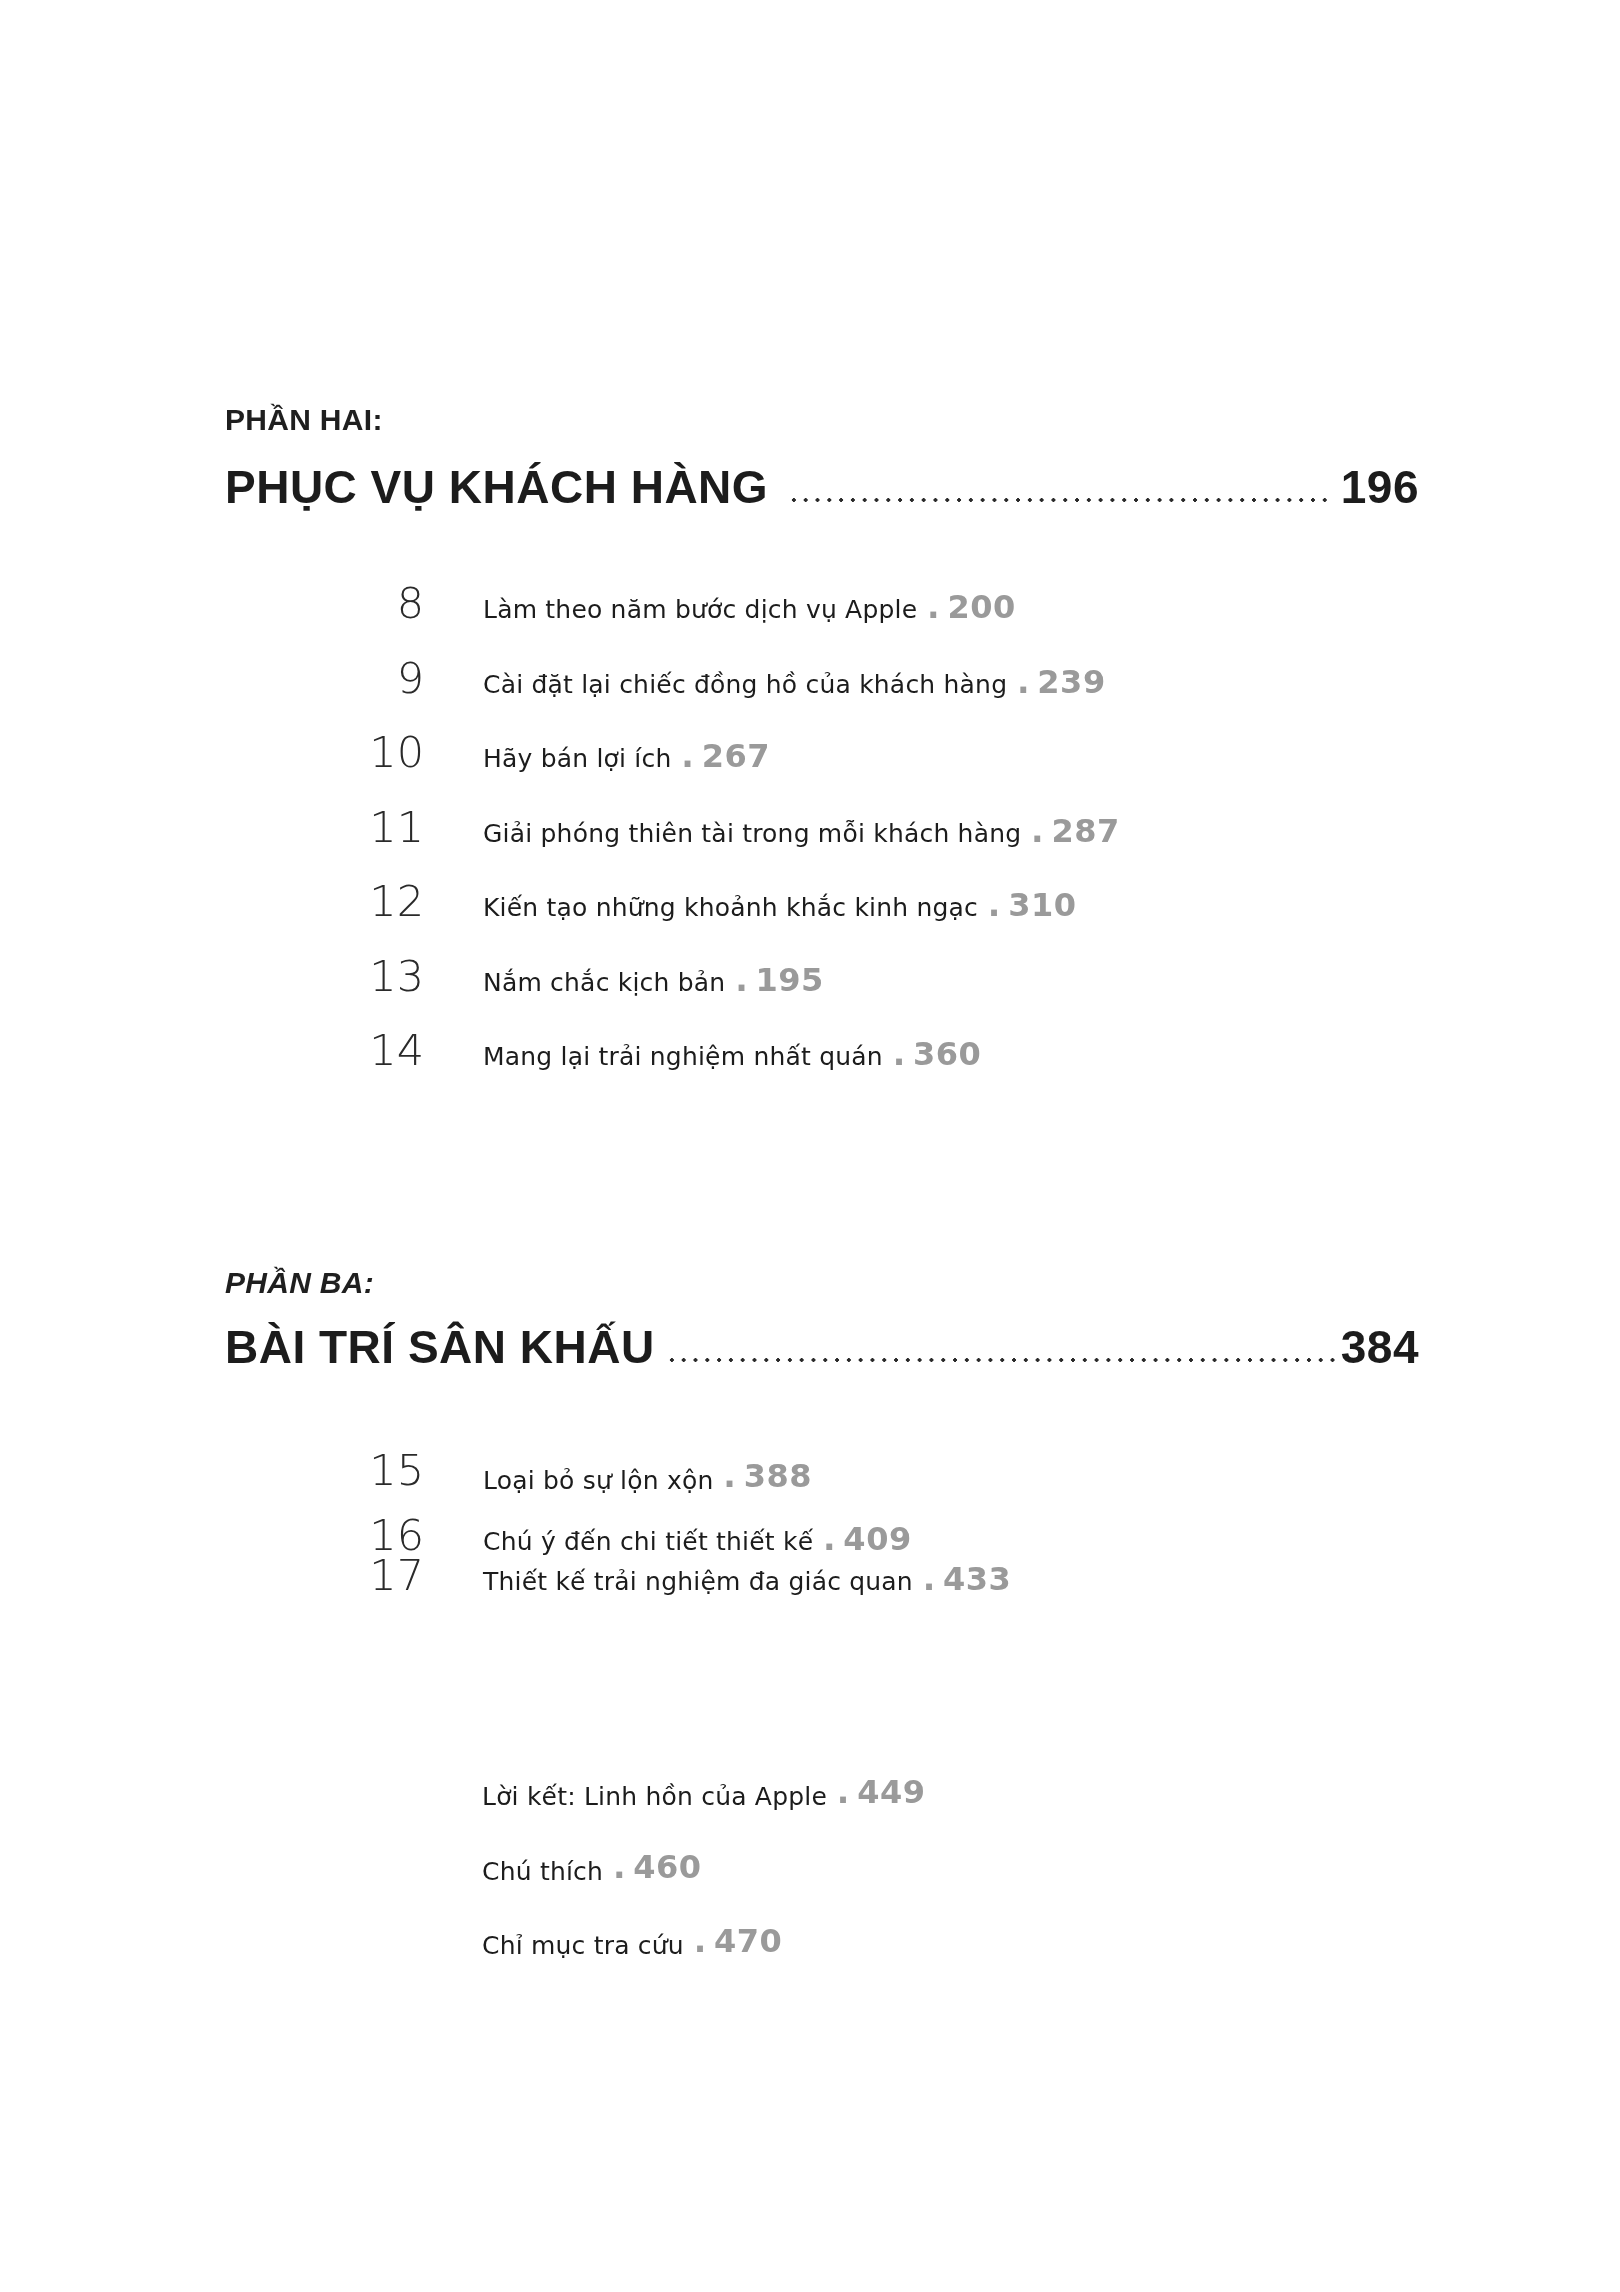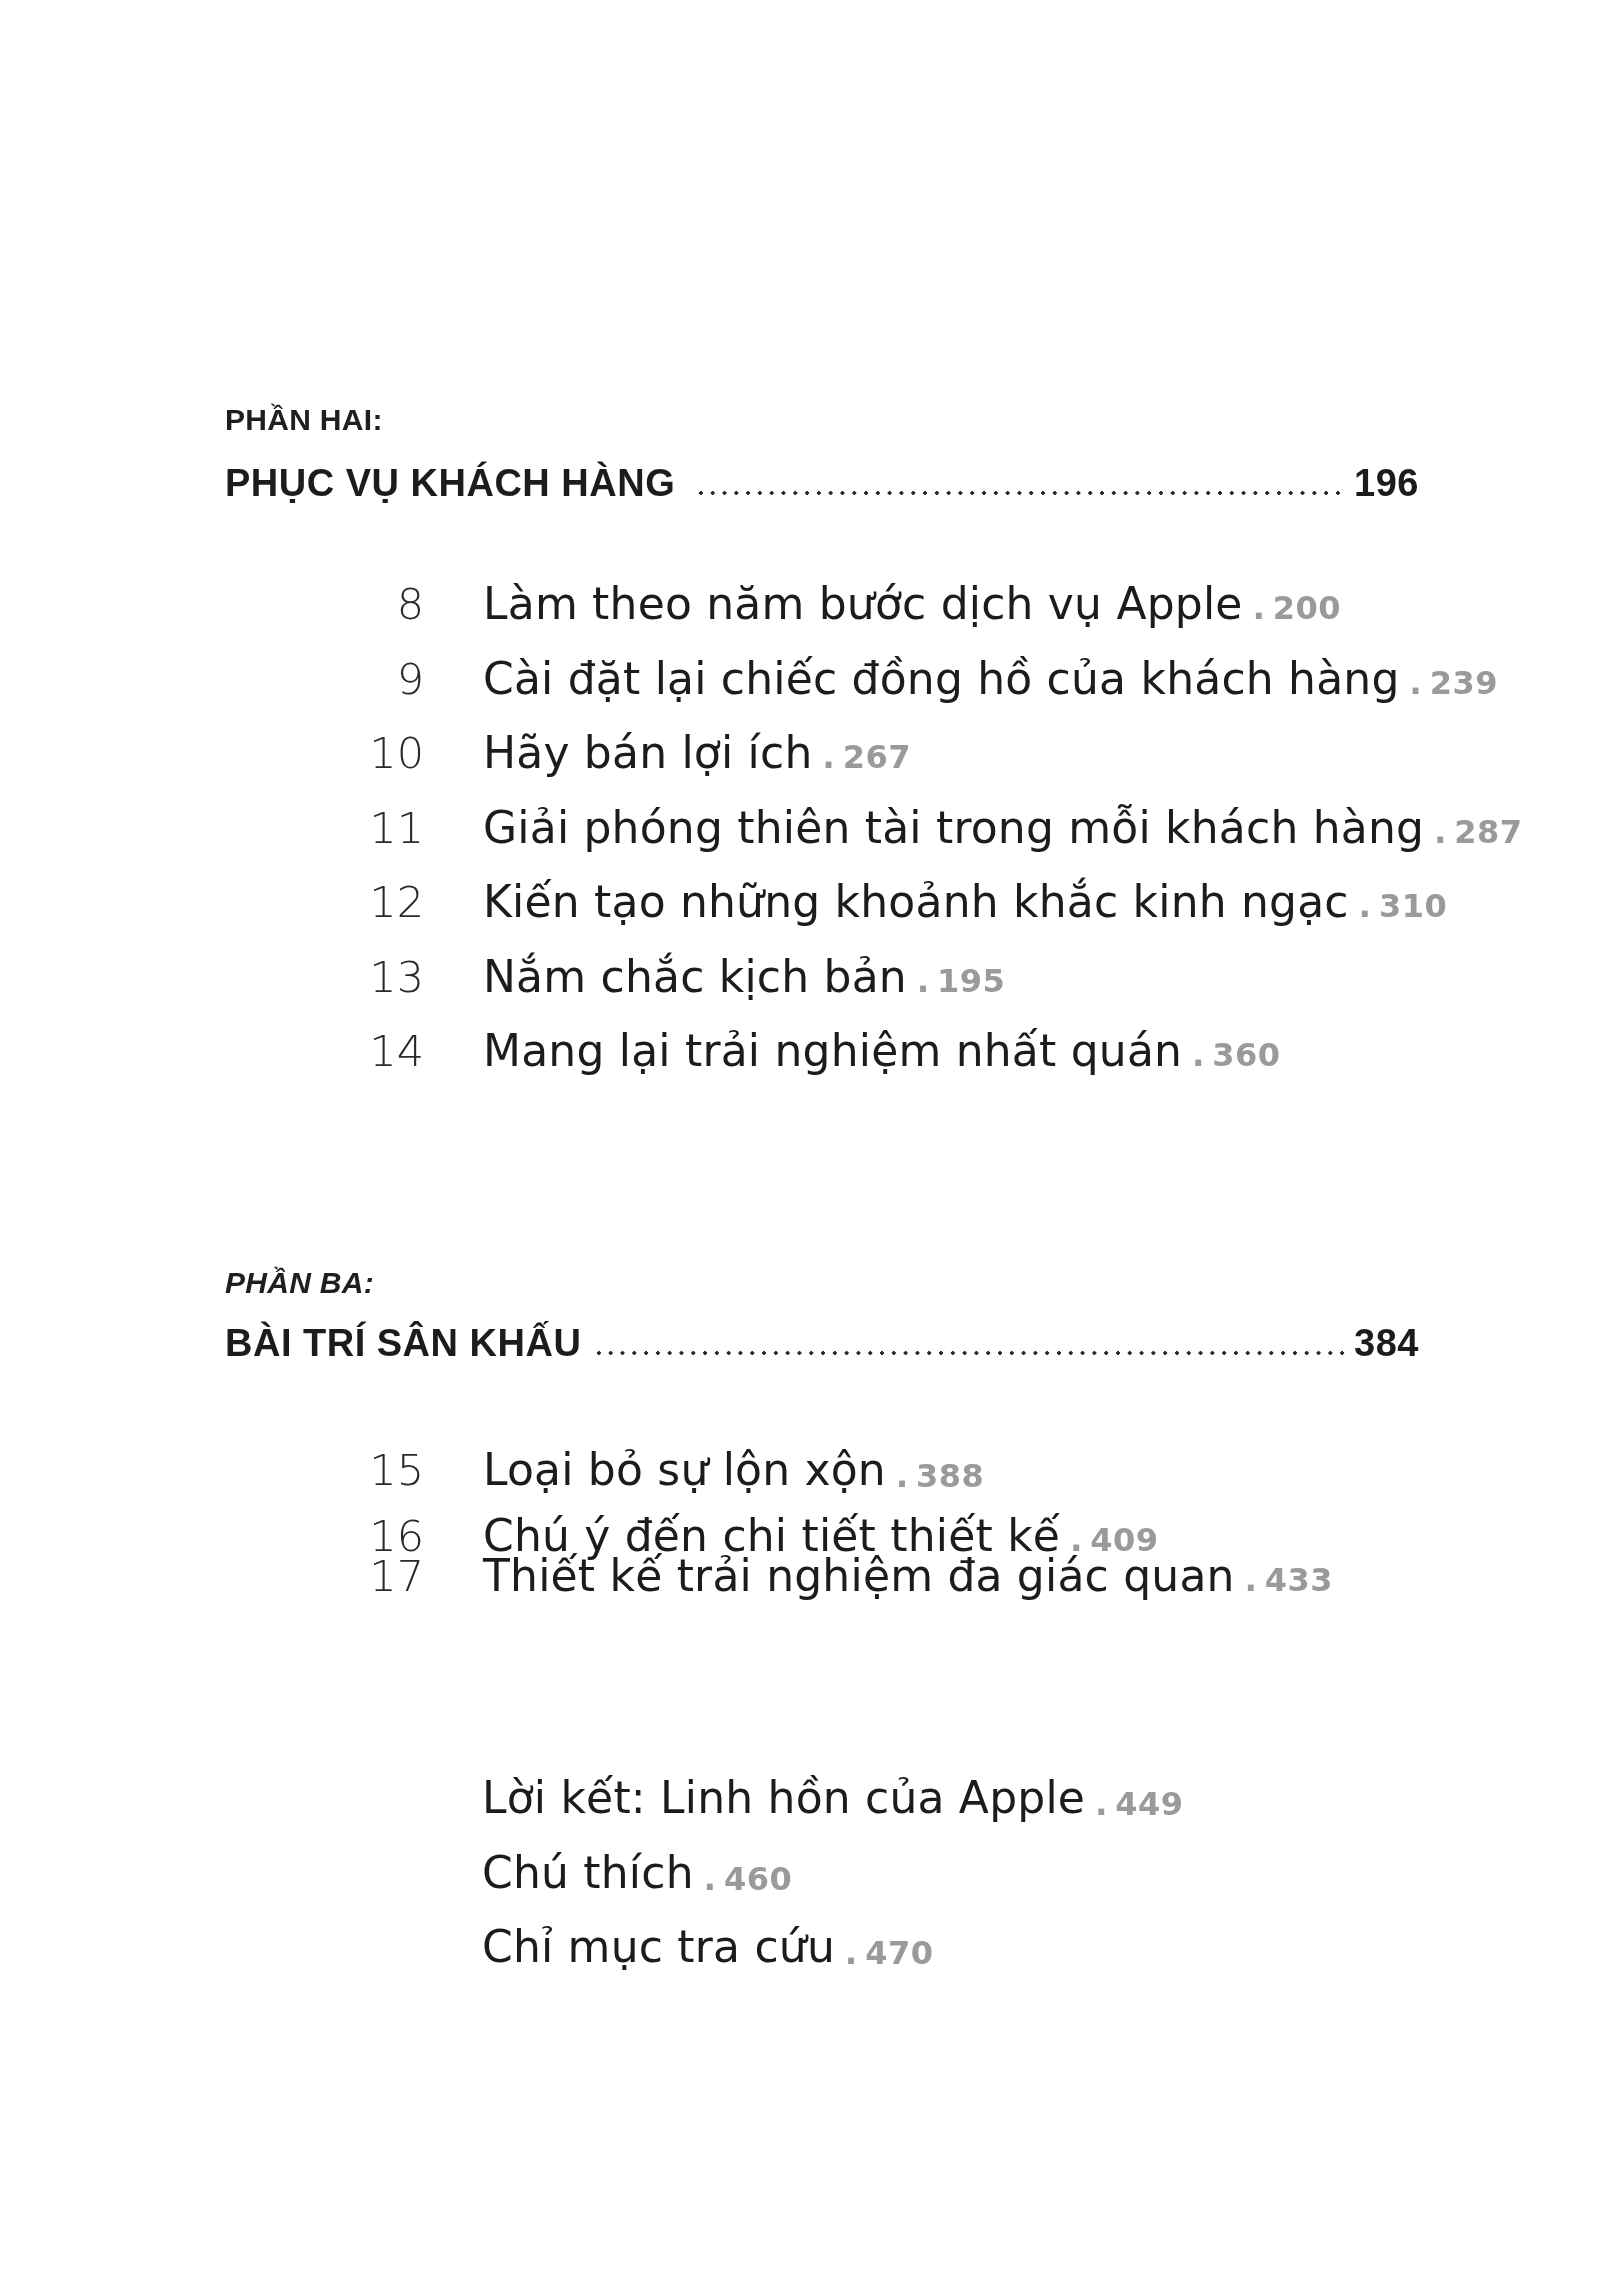--- a/index.html
+++ b/index.html
@@ -26,21 +26,21 @@
       letter-spacing: 0.3px;
     }
     .part-title-row {
       position: absolute;
       left: 225px;
       width: 1194px;
       display: flex;
       align-items: baseline;
       font-family: "Liberation Sans", sans-serif;
       font-weight: bold;
-      font-size: 38px;
+      font-size: 46px;
       line-height: 1;
       color: #1c1c1c;
     }
     .part-title {
       white-space: nowrap;
       letter-spacing: 0.5px;
     }
     .leader {
       flex: 1;
       margin: 0 9.8px 0 19.6px;
@@ -72,21 +72,21 @@
       font-family: "DejaVu Sans", sans-serif;
       font-weight: 200;
       font-size: 43px;
       color: #2a2a2a;
       -webkit-text-stroke: 0px;
       font-stretch: condensed;
     }
     .chap-title {
       margin-left: 59px;
       font-family: "DejaVu Sans", sans-serif;
-      font-size: 44px;
+      font-size: 25px;
       color: #1c1c1c;
       letter-spacing: 0.2px;
     }
     .chap-sep {
       margin-left: 9.8px;
       font-family: "DejaVu Sans", sans-serif;
       font-weight: bold;
       font-size: 33px;
       color: #9a9a9a;
     }

